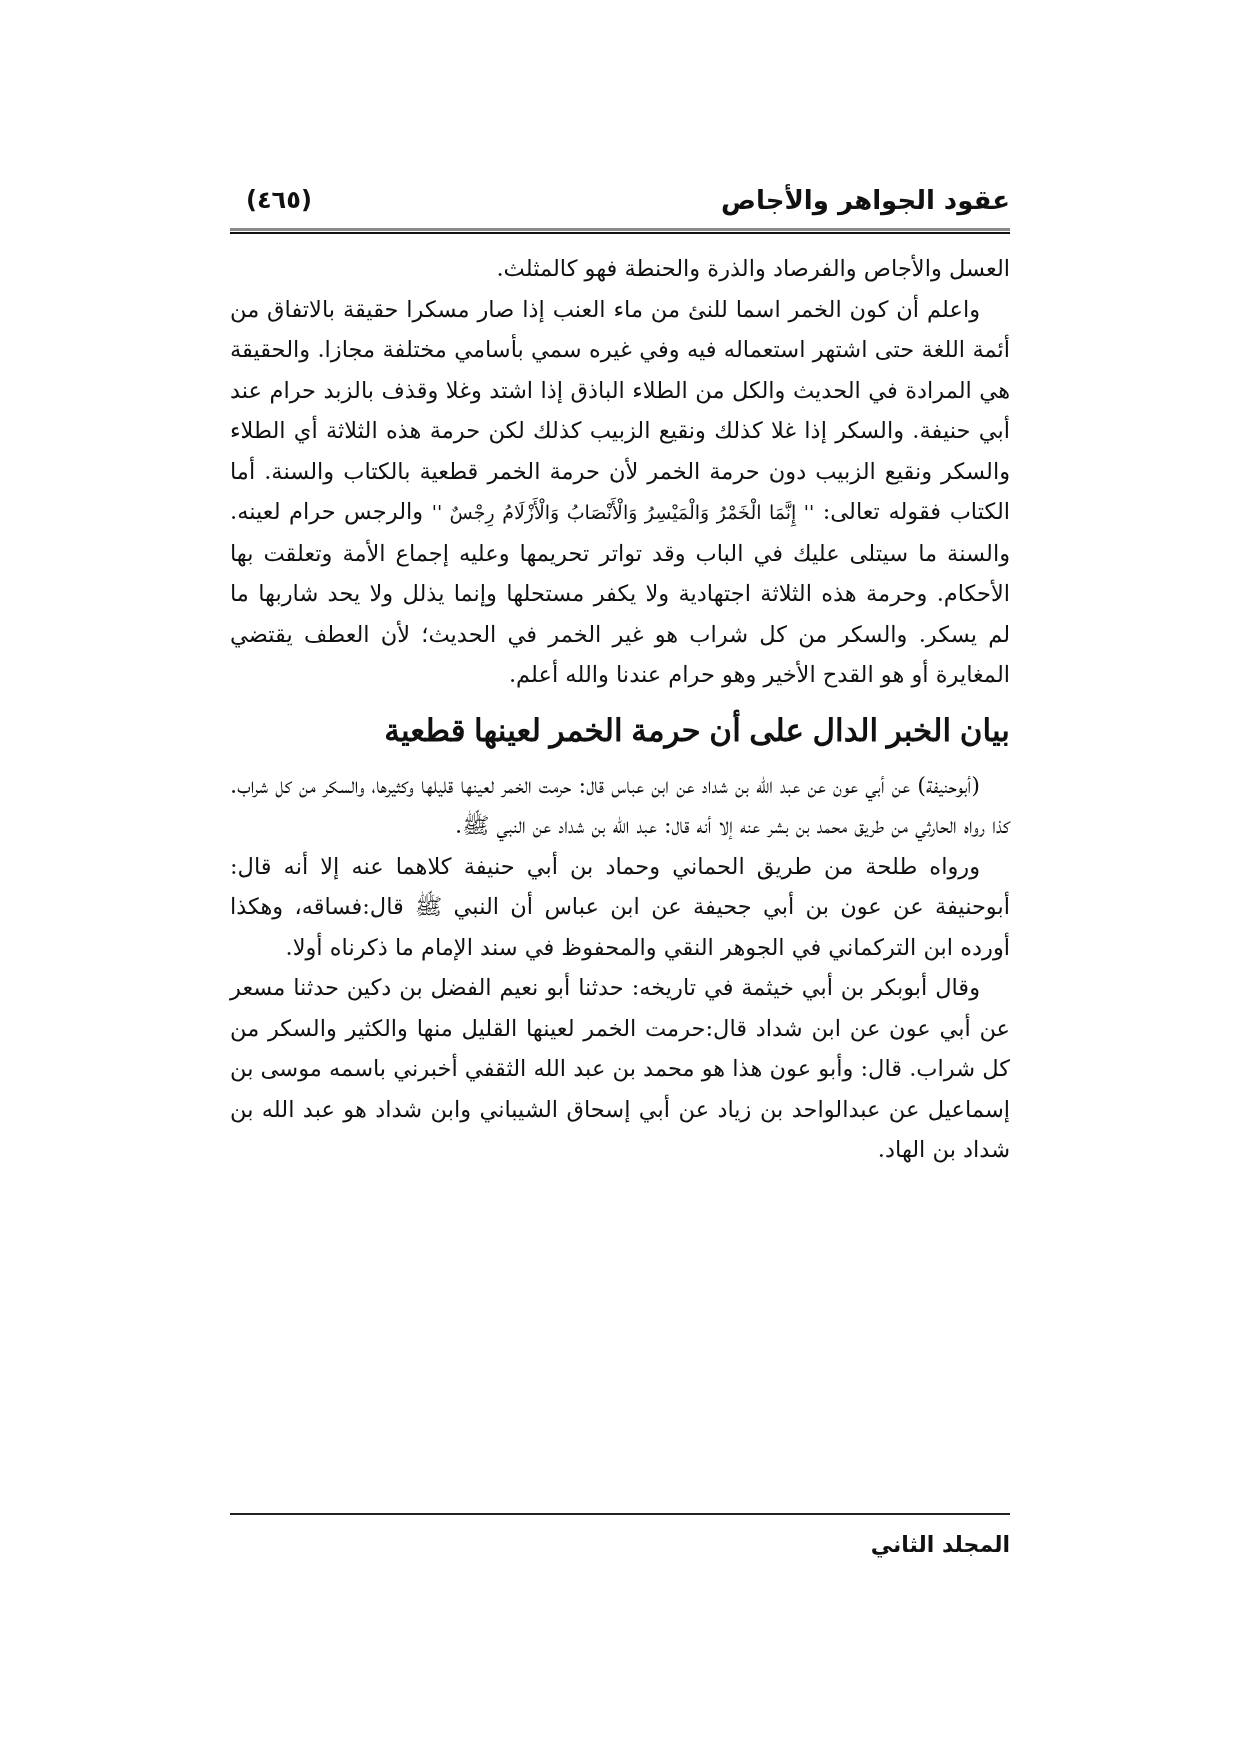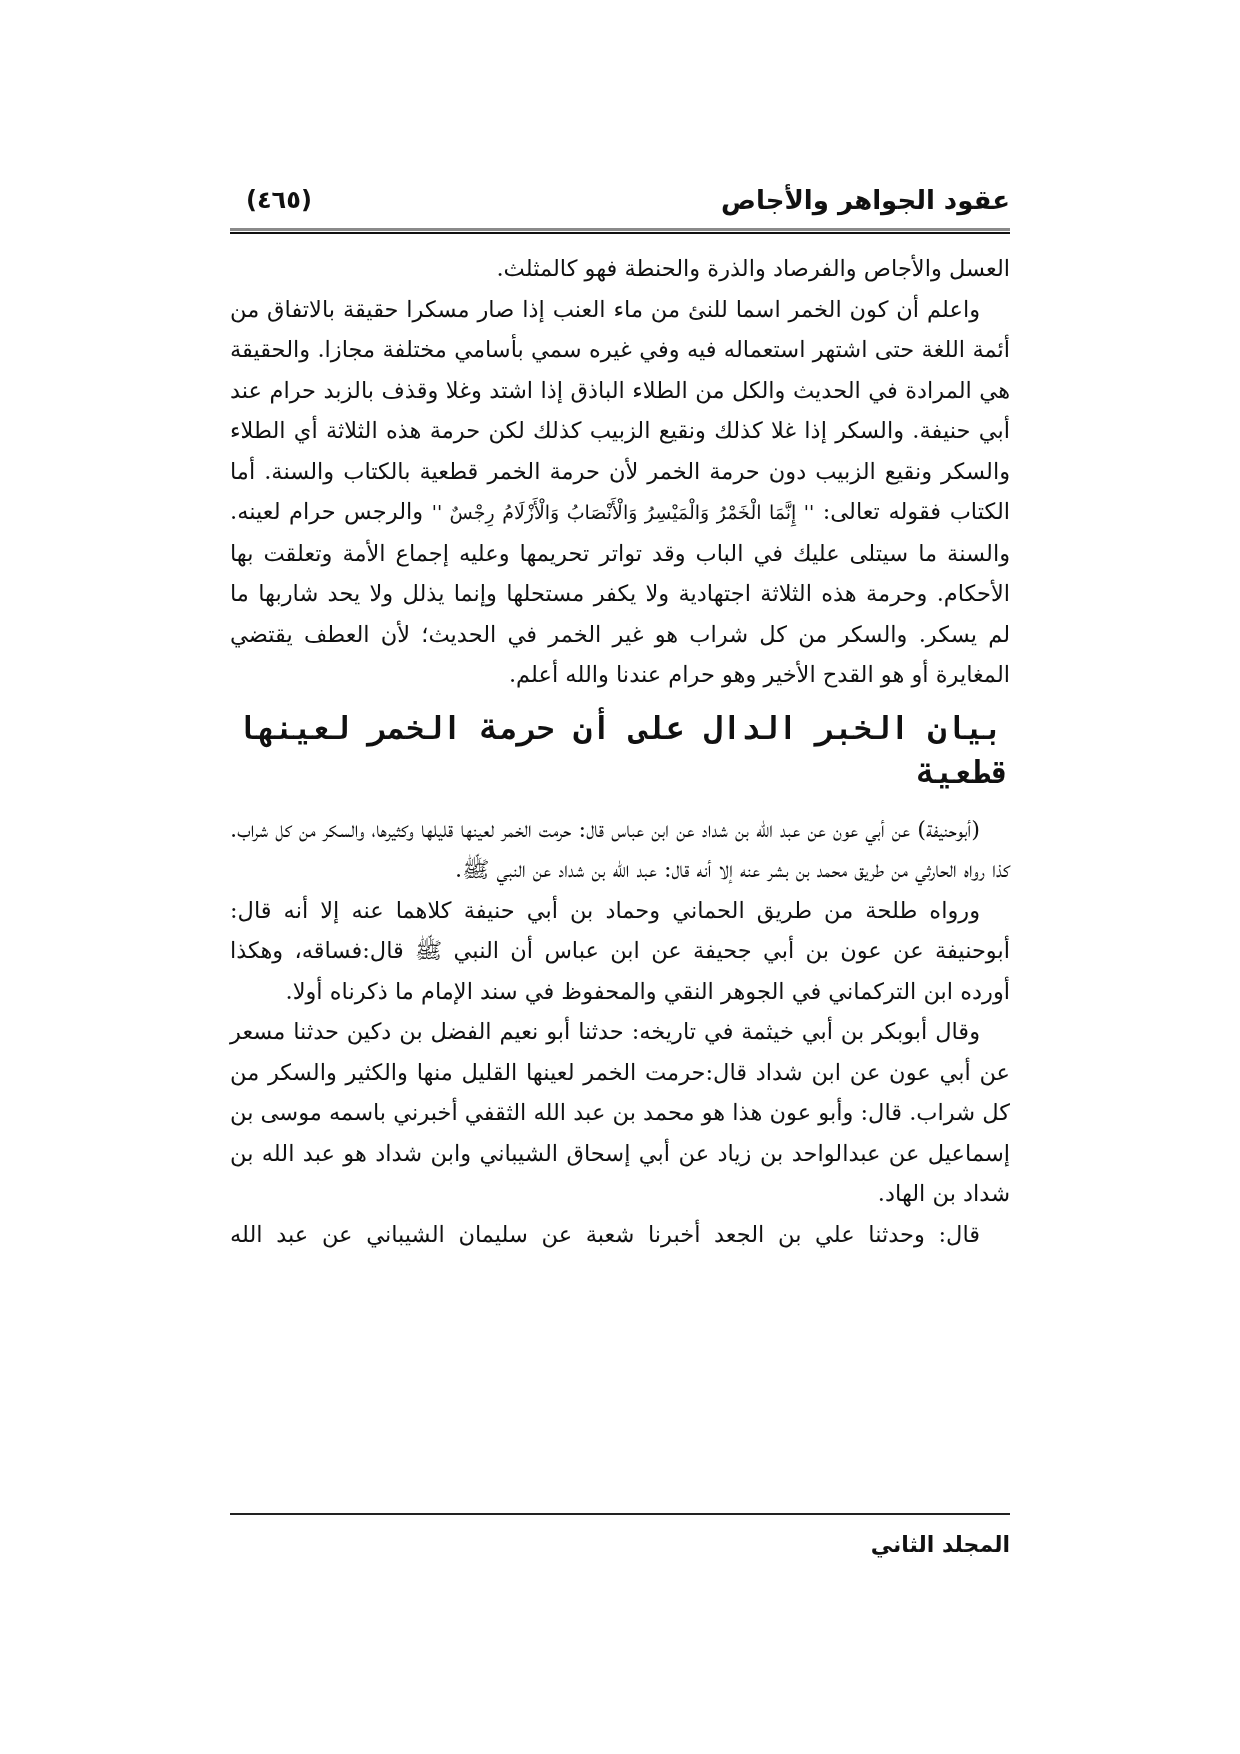--- a/index.html
+++ b/index.html
@@ -67,21 +67,21 @@
       text-indent: 30px;
     }
     .para.last-justify {
       text-align-last: justify;
     }
     .quran {
       font-size: 19px;
     }
     .section-heading {
       text-align: center;
-      font-family: Liberation Mono, monospace;
+      font-family: Liberation Sans, sans-serif;
       font-weight: bold;
       font-size: 31px;
       line-height: 44px;
       margin: 14px 0 12px 0;
     }
     .footer {
       position: absolute;
       left: 230px;
       top: 1513px;
       width: 780px;
@@ -112,20 +112,19 @@
 
   <div class="body-text">
     <p class="para">العسل والأجاص والفرصاد والذرة والحنطة فهو كالمثلث.</p>
     <p class="para indent"><span>واعلم أن كون الخمر اسما للنئ من ماء العنب إذا صار مسكرا حقيقة بالاتفاق من أئمة اللغة حتى اشتهر استعماله فيه وفي غيره سمي بأسامي مختلفة مجازا. والحقيقة هي المرادة في الحديث والكل من الطلاء الباذق إذا اشتد وغلا وقذف بالزبد حرام عند أبي حنيفة.  والسكر إذا غلا كذلك ونقيع الزبيب كذلك لكن حرمة هذه الثلاثة أي الطلاء والسكر ونقيع الزبيب دون حرمة الخمر لأن حرمة الخمر قطعية بالكتاب والسنة. أما الكتاب فقوله تعالى:</span> <span class="quran">'' إِنَّمَا الْخَمْرُ وَالْمَيْسِرُ وَالْأَنْصَابُ وَالْأَزْلَامُ رِجْسٌ ''</span> <span>والرجس حرام لعينه.  والسنة ما سيتلى عليك في الباب وقد تواتر تحريمها وعليه إجماع الأمة وتعلقت بها الأحكام. وحرمة هذه الثلاثة اجتهادية ولا يكفر مستحلها وإنما يذلل ولا يحد شاربها ما لم يسكر. والسكر من كل شراب هو غير الخمر في الحديث؛ لأن العطف يقتضي المغايرة أو هو القدح الأخير وهو حرام عندنا والله أعلم.</span></p>
 
     <div class="section-heading">بيان الخبر الدال على أن حرمة الخمر لعينها قطعية</div>
 
     <p class="para indent">(أبوحنيفة) عن أبي عون عن عبد الله بن شداد عن ابن عباس قال: حرمت الخمر لعينها قليلها وكثيرها، والسكر من كل شراب. كذا رواه الحارثي من طريق محمد بن بشر عنه إلا أنه قال: عبد الله بن شداد عن النبي ﷺ.</p>
     <p class="para indent">ورواه طلحة من طريق الحماني وحماد بن أبي حنيفة كلاهما عنه إلا أنه قال: أبوحنيفة عن عون بن أبي جحيفة عن ابن عباس أن النبي ﷺ قال:فساقه، وهكذا أورده ابن التركماني في الجوهر النقي والمحفوظ في سند الإمام ما ذكرناه أولا.</p>
     <p class="para indent">وقال أبوبكر بن أبي خيثمة في تاريخه: حدثنا أبو نعيم الفضل بن دكين حدثنا مسعر عن أبي عون عن ابن شداد قال:حرمت الخمر لعينها القليل منها والكثير والسكر من كل شراب. قال: وأبو عون هذا هو محمد بن عبد الله الثقفي أخبرني باسمه موسى بن إسماعيل عن عبدالواحد بن زياد عن أبي إسحاق الشيباني وابن شداد هو عبد الله بن شداد بن الهاد.</p>
-    <p class="para indent last-justify">قال: وحدثنا علي بن الجعد أخبرنا شعبة عن سليمان الشيباني عن عبد الله</p>
   </div>
 </div>
 
 <div class="footer">
   <div class="footer-rule"></div>
   <div class="footer-label">المجلد الثاني</div>
 </div>
 
 </body></html>

